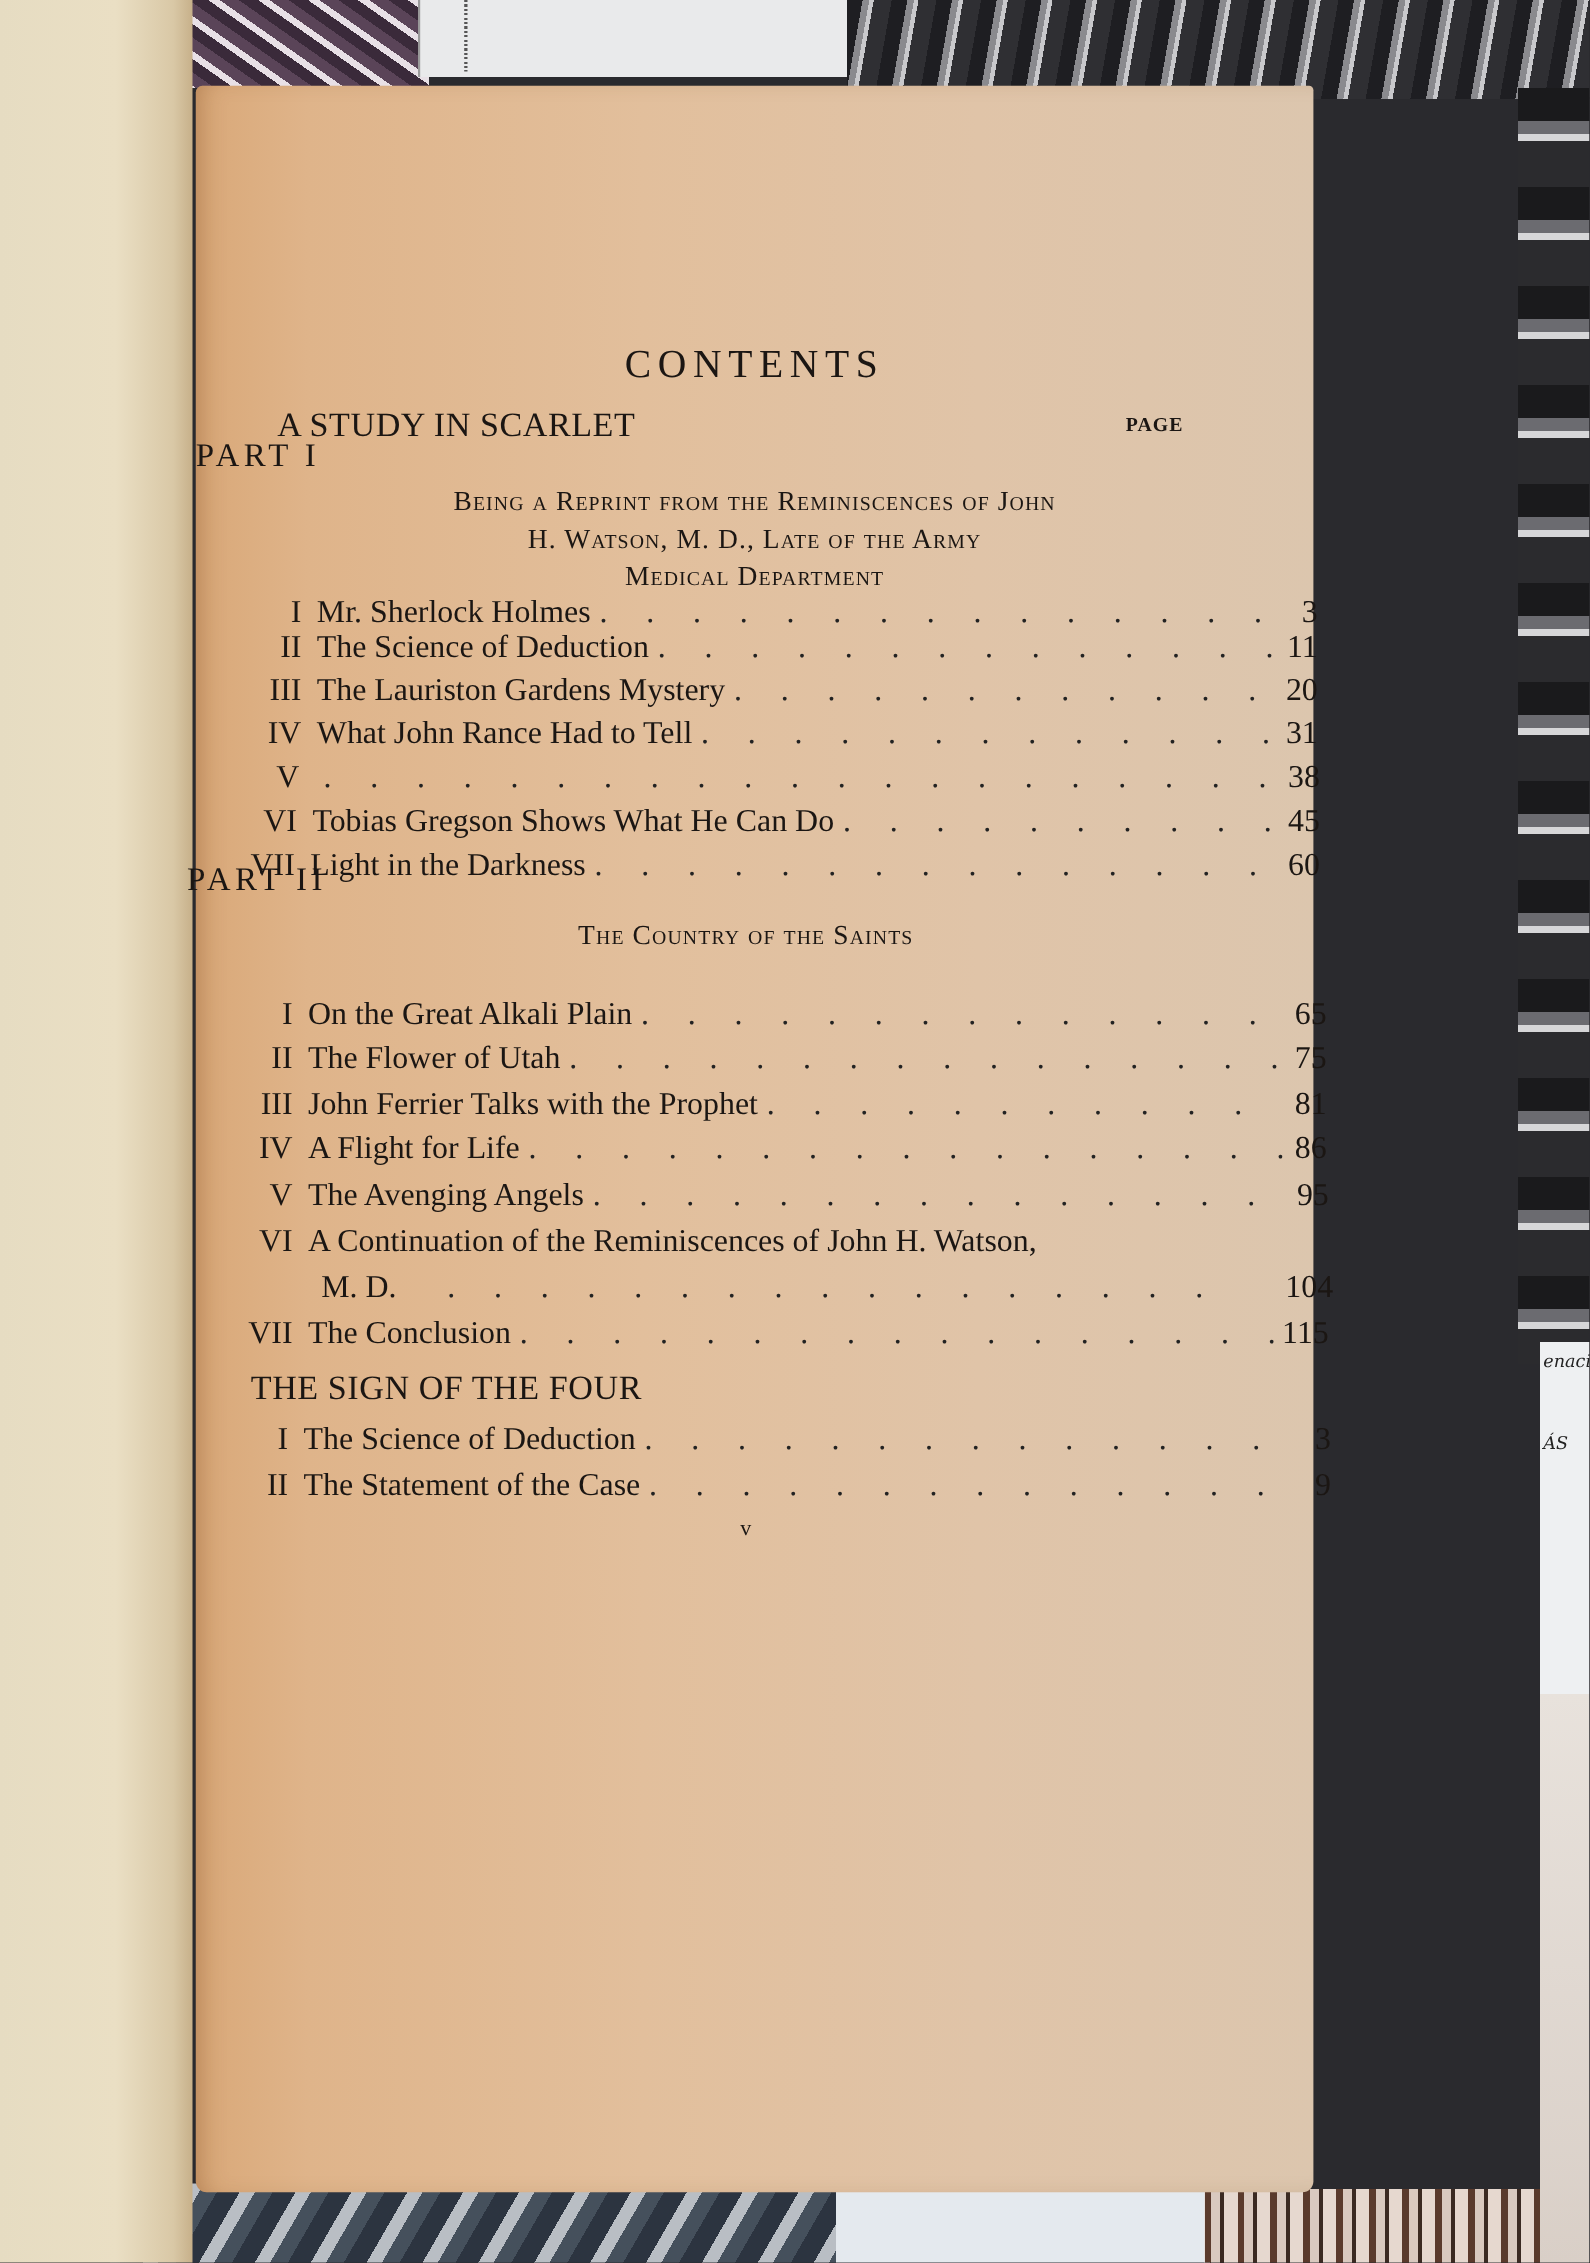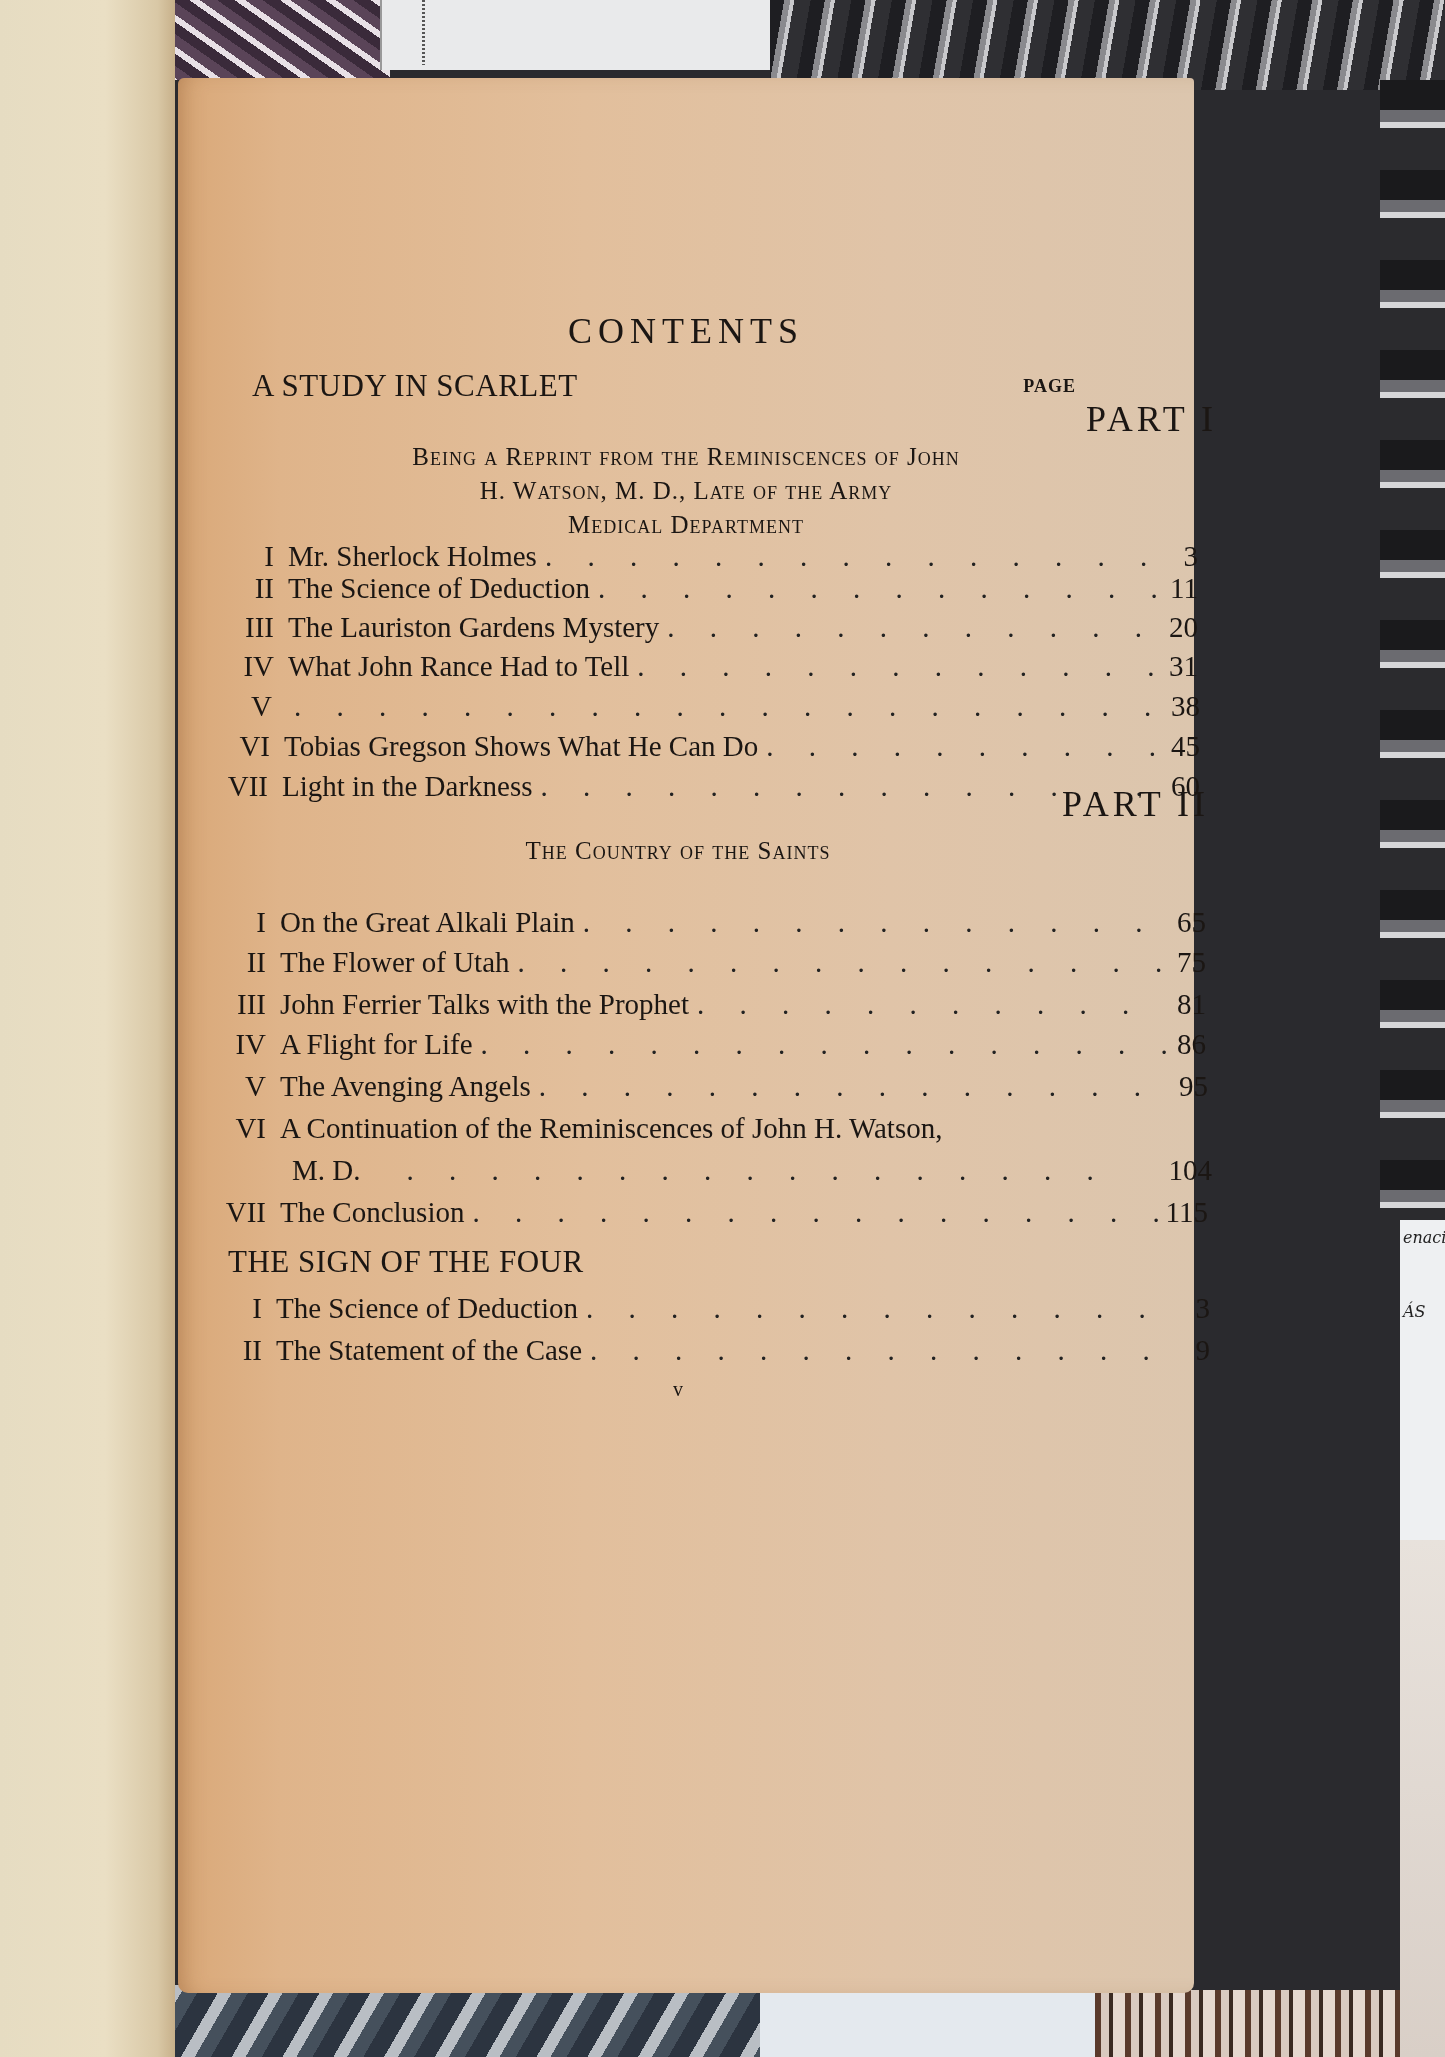--- a/index.html
+++ b/index.html
@@ -39,21 +39,21 @@
     background:linear-gradient(90deg,#d9a878 0%,#dfb48a 10%,#e2bf9c 40%,#e0c4a8 70%,#dcc6ae 100%);
     border-radius:6px 4px 10px 10px;
     box-shadow: inset 14px 0 22px -10px rgba(120,70,30,0.35);
   }
   .page-inner { position:absolute; left:0; top:0; width:100%; height:100%; color:#1b1613; }
 
   .contents-title { position:absolute; left:0; width:100%; top:312px; text-align:center;
     font-size:36px; letter-spacing:6px; }
   .work-title { position:absolute; font-size:31px; letter-spacing:0.5px; }
   .page-label { position:absolute; right:118px; top:378px; font-size:18px; font-weight:bold; letter-spacing:1px; }
-  .part-title { position:absolute; left:0; width:100%; text-align:right; font-size:36px; letter-spacing:4px;padding-left:23px; }
+  .part-title { position:absolute; left:0; width:100%; text-align:left; font-size:30px; letter-spacing:4px; }
   .subtitle { position:absolute; left:0; width:100%; text-align:center; font-size:25px;
     font-variant:small-caps; letter-spacing:1px; line-height:34px; }
 
   .toc-row { position:absolute; left:0; height:32px; display:flex; align-items:baseline;
     font-size:29px; }
   .toc-num { display:inline-block; text-align:right; padding-right:14px; }
   .toc-title { white-space:nowrap; }
   .toc-dots { flex:1; overflow:hidden; white-space:nowrap; letter-spacing:14px; padding-left:8px; color:#222; }
   .toc-page { display:inline-block; text-align:right; width:40px; }
 

